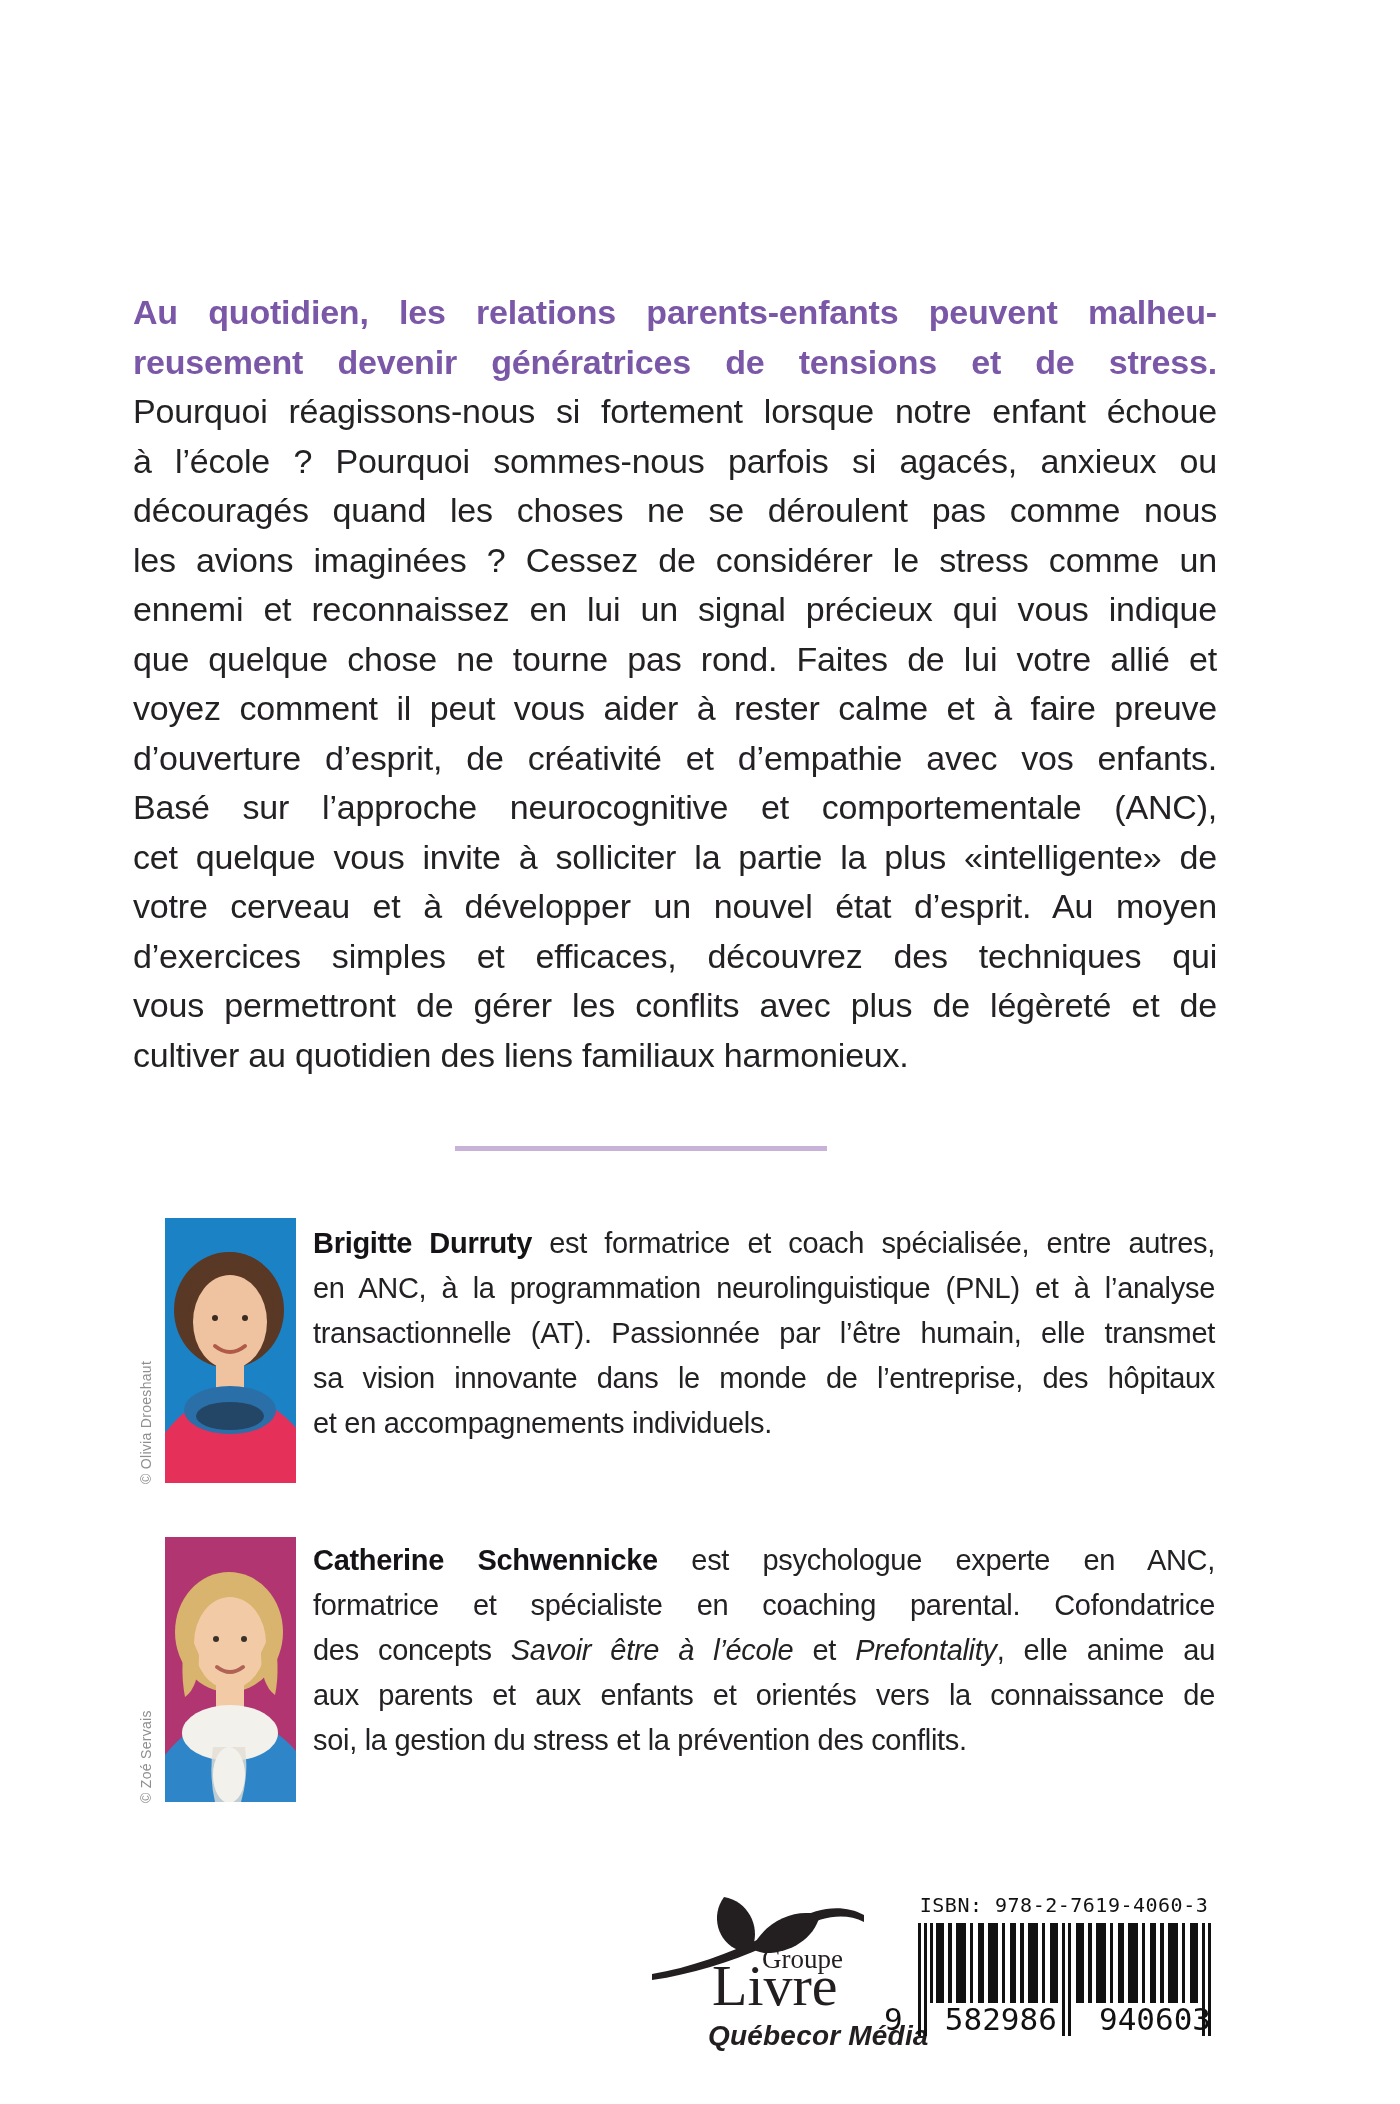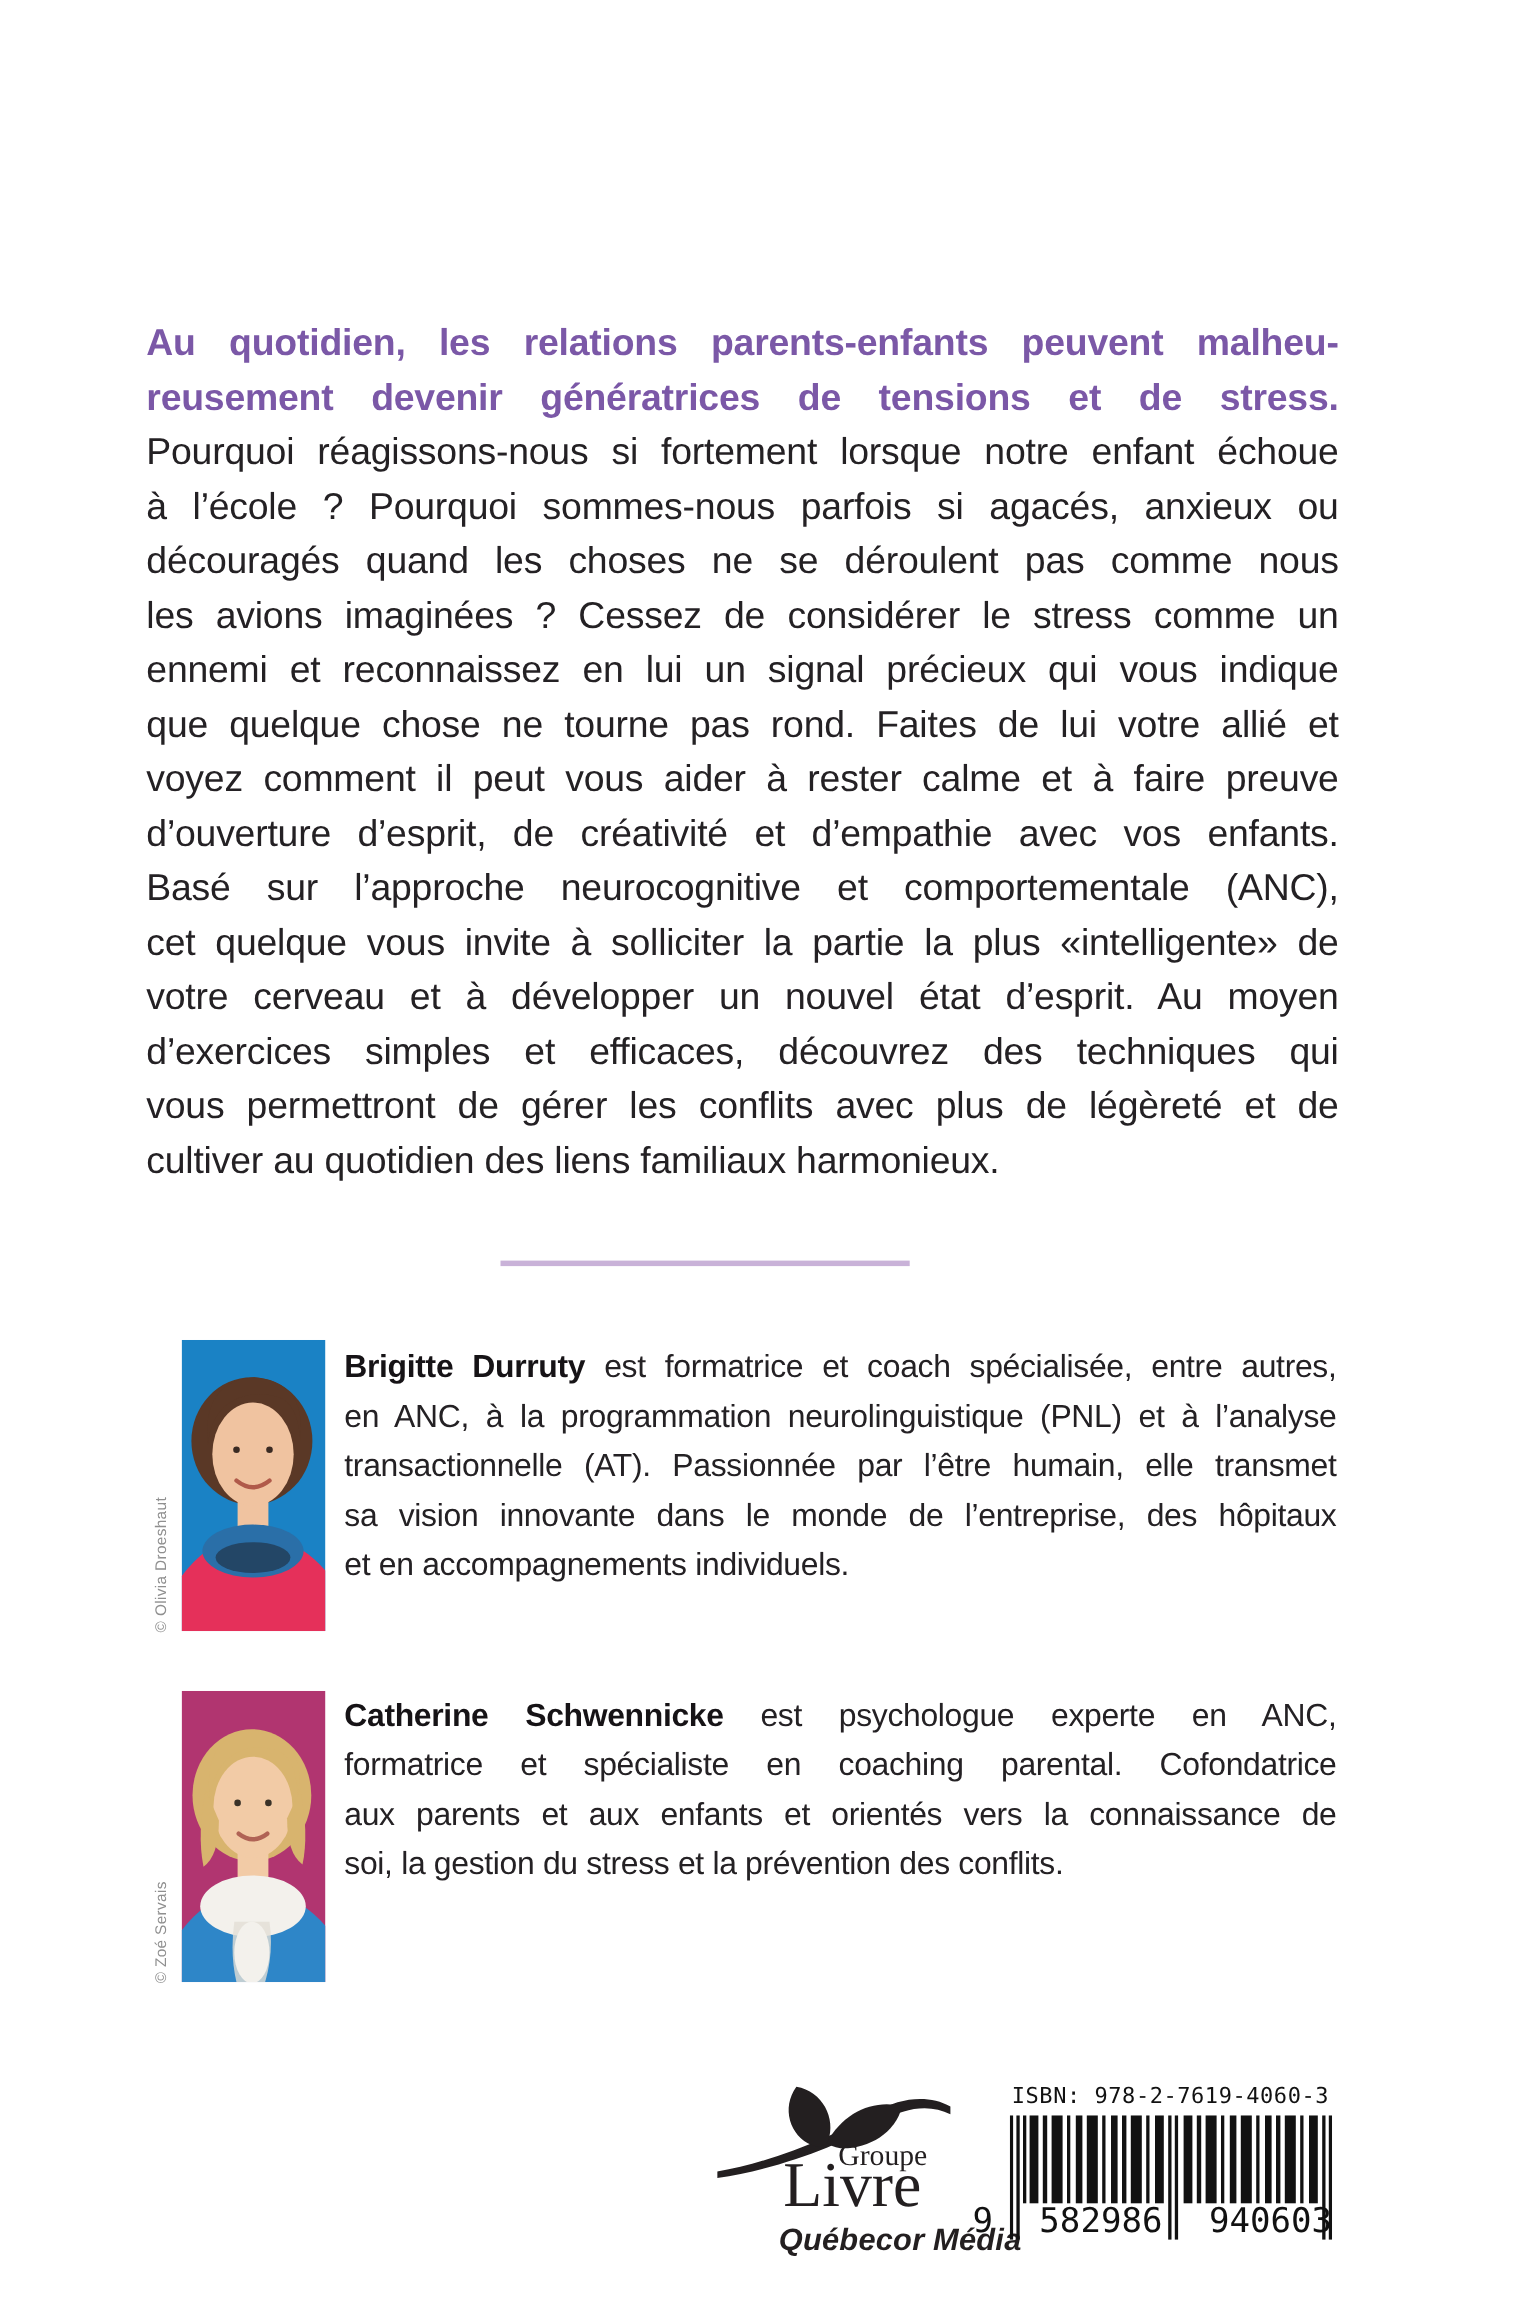--- a/index.html
+++ b/index.html
@@ -112,20 +112,21 @@
     <circle cx="79" cy="102" r="3" fill="#3a3228"></circle>
     <path d="M52,130 Q65,140 78,130" stroke="#b06355" stroke-width="4" fill="none" stroke-linecap="round"></path>
     <ellipse cx="65" cy="196" rx="48" ry="28" fill="#f3f1ec"></ellipse>
     <path d="M48,210 Q44,240 50,265 L76,265 Q84,238 80,210 Z" opacity="0.8" fill="#e2ded6"></path>
     <ellipse cx="64" cy="238" rx="16" ry="28" fill="#f3f1ec"></ellipse>
   </svg>
 </div>
 <div class="abs bio-text" id="bio-2">
     <div class="tline just"><span class="b">Catherine Schwennicke</span><span> est psychologue experte en ANC,</span></div>
     <div class="tline just"><span>formatrice et spécialiste en coaching parental. Cofondatrice</span></div>
+    <div class="tline just"><span>des concepts </span><span class="i">Savoir être à l’école</span><span> et </span><span class="i">Prefontality</span><span>, elle anime au</span></div>
     <div class="tline just"><span>aux parents et aux enfants et orientés vers la connaissance de</span></div>
     <div class="tline"><span>soi, la gestion du stress et la prévention des conflits.</span></div>
   </div>
 
 <div class="abs" id="logo-mark">
   <svg width="215" height="90" viewBox="0 0 215 90" xmlns="http://www.w3.org/2000/svg">
     <path fill="#231f20" d="M0,84 C55,76 112,54 148,33 C172,19 194,17 212,26 L212,19 C192,8 166,11 144,24 C108,45 50,70 0,78 Z"></path>
     <path fill="#231f20" d="M86,54 C66,46 58,20 72,1 C96,5 108,30 101,50 C97,56 91,56 86,54 Z"></path>
     <path fill="#231f20" d="M100,52 C114,24 144,12 168,19 C162,44 136,58 112,57 C106,56 102,54 100,52 Z"></path>
   </svg>

